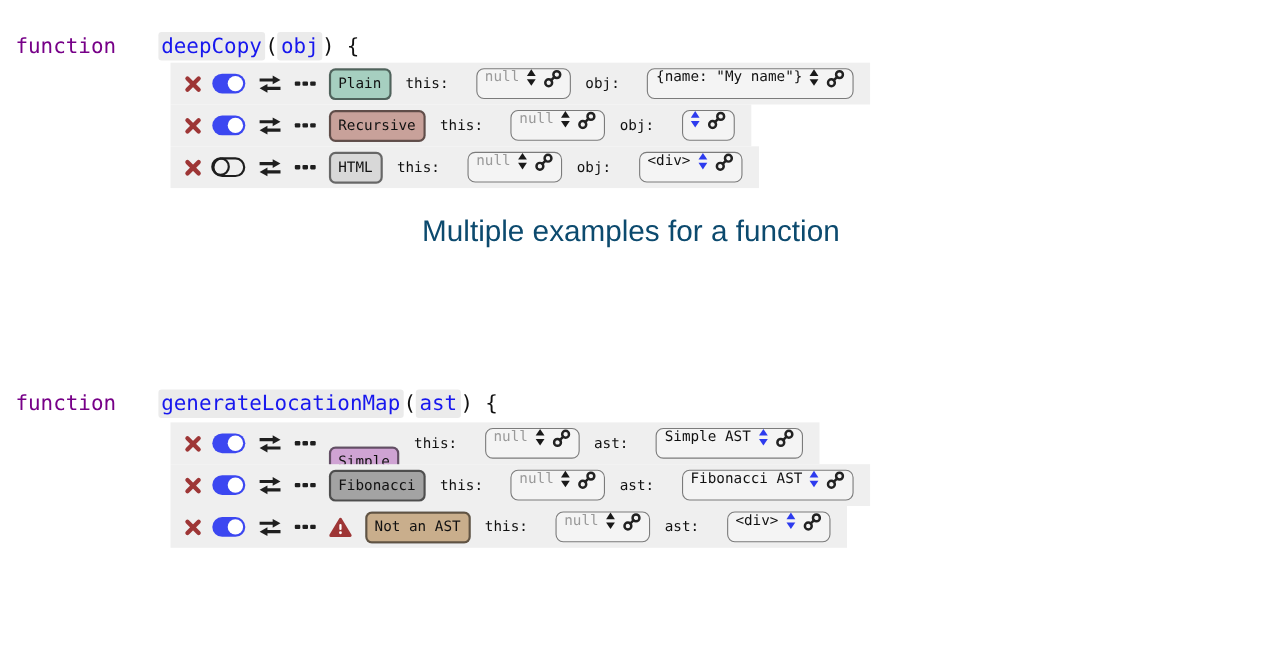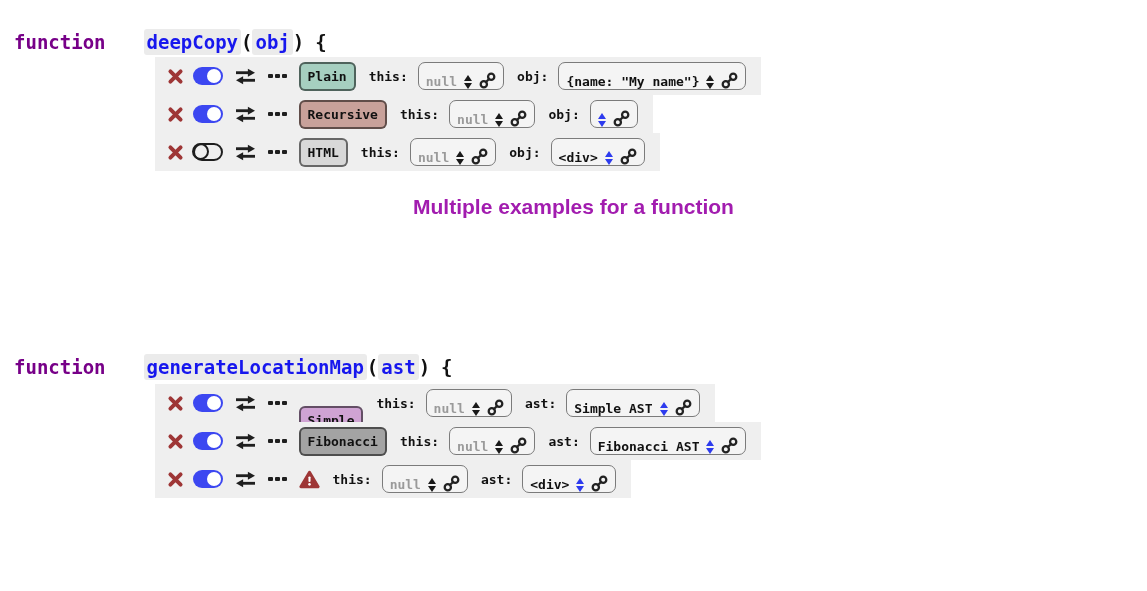--- a/index.html
+++ b/index.html
@@ -1,17 +1,17 @@
 <!DOCTYPE html>
 <html><head>
 <meta charset="utf-8">
 <style>
   html,body{margin:0;padding:0;background:#fff;}
   .wrap{position:relative;width:1079px;height:591px;background:#fff;overflow:hidden;
-        font-family:"DejaVu Sans Mono",monospace;font-weight:bold;}
+        font-family:"DejaVu Sans Mono",monospace;}
 
   
   .codeline{position:absolute;font-size:19px;white-space:pre;color:#111;}
   #code1{top:31px;left:14px;}
   #code2{top:356px;left:14px;}
   .kw{color:#770088;}
   .fn,.pm{color:#1717ee;}
   .hl{background:#ebebeb;border-radius:3px;padding:2px 3px;}
   .fn{margin-left:38px;}
   .pn{color:#111;}
@@ -31,34 +31,34 @@
   .toggle[data-state="off"]{border:2.4px solid #1e1e1e;box-sizing:border-box;background:transparent;}
   .toggle[data-state="off"] .knob{position:absolute;left:-3px;top:-2.4px;width:17px;height:17px;
        border:2.4px solid #1e1e1e;border-radius:50%;box-sizing:border-box;background:transparent;}
   .swap{margin-left:10px;}
   .dots{margin-left:10px;display:inline-flex;gap:2.5px;align-items:center;}
   .dots i{width:4.5px;height:4.5px;background:#1f1f1f;border-radius:1px;}
   .warn{margin-left:12px;}
   .badge{margin-left:12px;padding:0 7px;border:2.2px solid rgba(0,0,0,0.52);border-radius:6px;
        line-height:25px;color:#111;white-space:pre;}
   .flabel{margin-left:13px;white-space:pre;}
-  .vbox{display:inline-flex;align-items:flex-end;gap:7px;margin-left:10px;height:28px;
+  .vbox{display:inline-flex;align-items:flex-start;gap:7px;margin-left:25px;height:28px;
        border:1.7px solid #7b7b7b;border-radius:7px;background:#f4f4f4;padding:0 7px;
        box-sizing:border-box;white-space:pre;}
   .vtext[data-muted="true"]{color:#9a9a9a;}
   .stepper{display:inline-flex;flex-direction:column;gap:2.5px;color:#191919;}
   .vbox[data-kind="ref"] .stepper{color:#2d3bee;}
   .stepper i{display:block;width:0;height:0;border-left:4.5px solid transparent;
        border-right:4.5px solid transparent;}
   .stepper i.up{border-bottom:6.5px solid currentColor;}
   .stepper i.dn{border-top:6.5px solid currentColor;}
 
   
   .caption{position:absolute;left:0;width:1147px;text-align:center;
-       font-family:"Liberation Sans",sans-serif;font-size:21px;color:#a21caf;}
+       font-family:"Liberation Sans",sans-serif;font-size:27px;color:#0c4a6e;}
   #cap1{top:195px;}
   #cap2{top:529px;}
 </style>
 </head>
 <body>
 
 <svg width="0" height="0" style="position:absolute">
   <symbol id="sym-x" viewBox="0 0 20 20">
     <path d="M4 4 L16 16 M16 4 L4 16" stroke="#9e3636" stroke-width="4.6" stroke-linecap="round" fill="none"></path>
   </symbol>
@@ -302,20 +302,21 @@
       <span class="dots">
           <i></i>
           <i></i>
           <i></i>
         </span>
       <span class="icon warn">
           <svg width="21" height="19">
             <use href="#sym-warn"></use>
           </svg>
         </span>
+      <span class="badge" style="background-color: rgb(201, 174, 140);">Not an AST</span>
       <span class="flabel">this:</span>
       <span class="vbox" data-kind="literal">
         <span class="vtext" data-muted="true">null</span>
         <span class="stepper"><i class="up"></i><i class="dn"></i></span>
         <span class="icon"><svg width="17" height="17">
               <use href="#sym-link"></use>
             </svg></span>
       </span>
       <span class="flabel">ast:</span>
       <span class="vbox" data-kind="ref">

